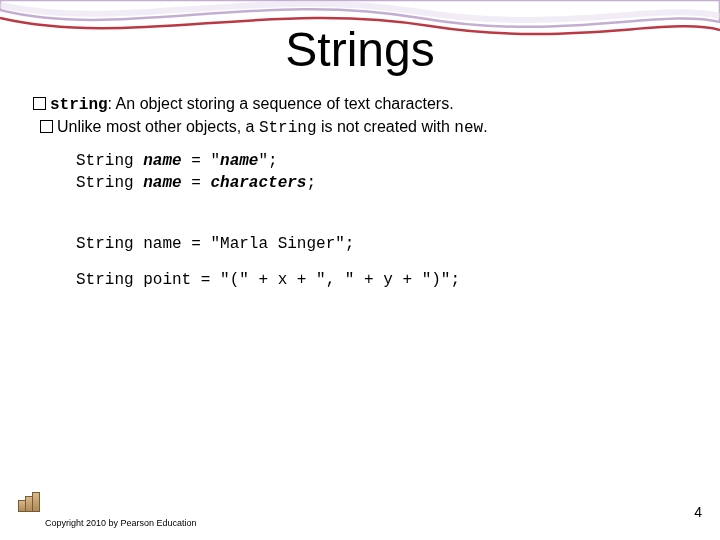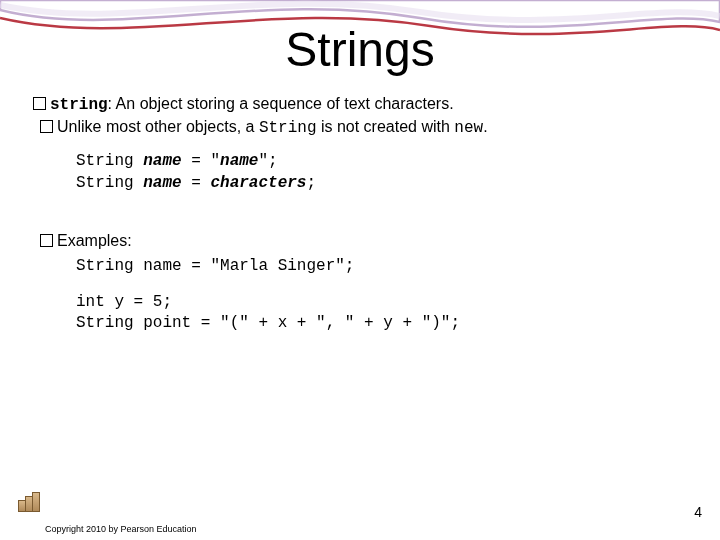--- a/index.html
+++ b/index.html
@@ -63,21 +63,21 @@
   .codeblock .bi { font-weight: bold; font-style: italic; margin-top: 43px; }
   .codeblock2 {
     padding-left: 54px;
     font-family: "Courier New", Courier, monospace;
     font-size: 16px;
     margin-top: 6px;
     line-height: 1.35;
   }
   .footer {
     position: absolute;
-    bottom: 6px;
+    bottom: 12px;
     left: 45px;
     font-size: 9px;
     color: #000;
   }
   .pagenum {
     position: absolute;
     bottom: 20px;
     right: 18px;
     font-size: 14px;
     color: #000;
@@ -126,30 +126,26 @@
     <div>
       <span>String </span><span class="bi">name</span><span> = "</span><span class="bi">name</span><span>";</span>
     </div>
     <div>
       <span>String </span><span class="bi">name</span><span> = </span><span class="bi">characters</span><span>;</span>
     </div>
   </div>
 
   <div class="spacer"></div>
 
-  <div class="line sub">
-    <span class="sq"></span><span>Examples:</span>
-  </div>
 
   <div class="codeblock2">
     <div class="b">String name = "Marla Singer";</div>
   </div>
 
   <div class="codeblock2" style="margin-top:14px">
-    <div>int y = 5;</div>
     <div>String point = "(" + x + ", " + y + ")";</div>
   </div>
 
 </div>
 
 <div class="booklet">
   <div class="bar b1"></div>
   <div class="bar b2"></div>
   <div class="bar b3"></div>
 </div>

